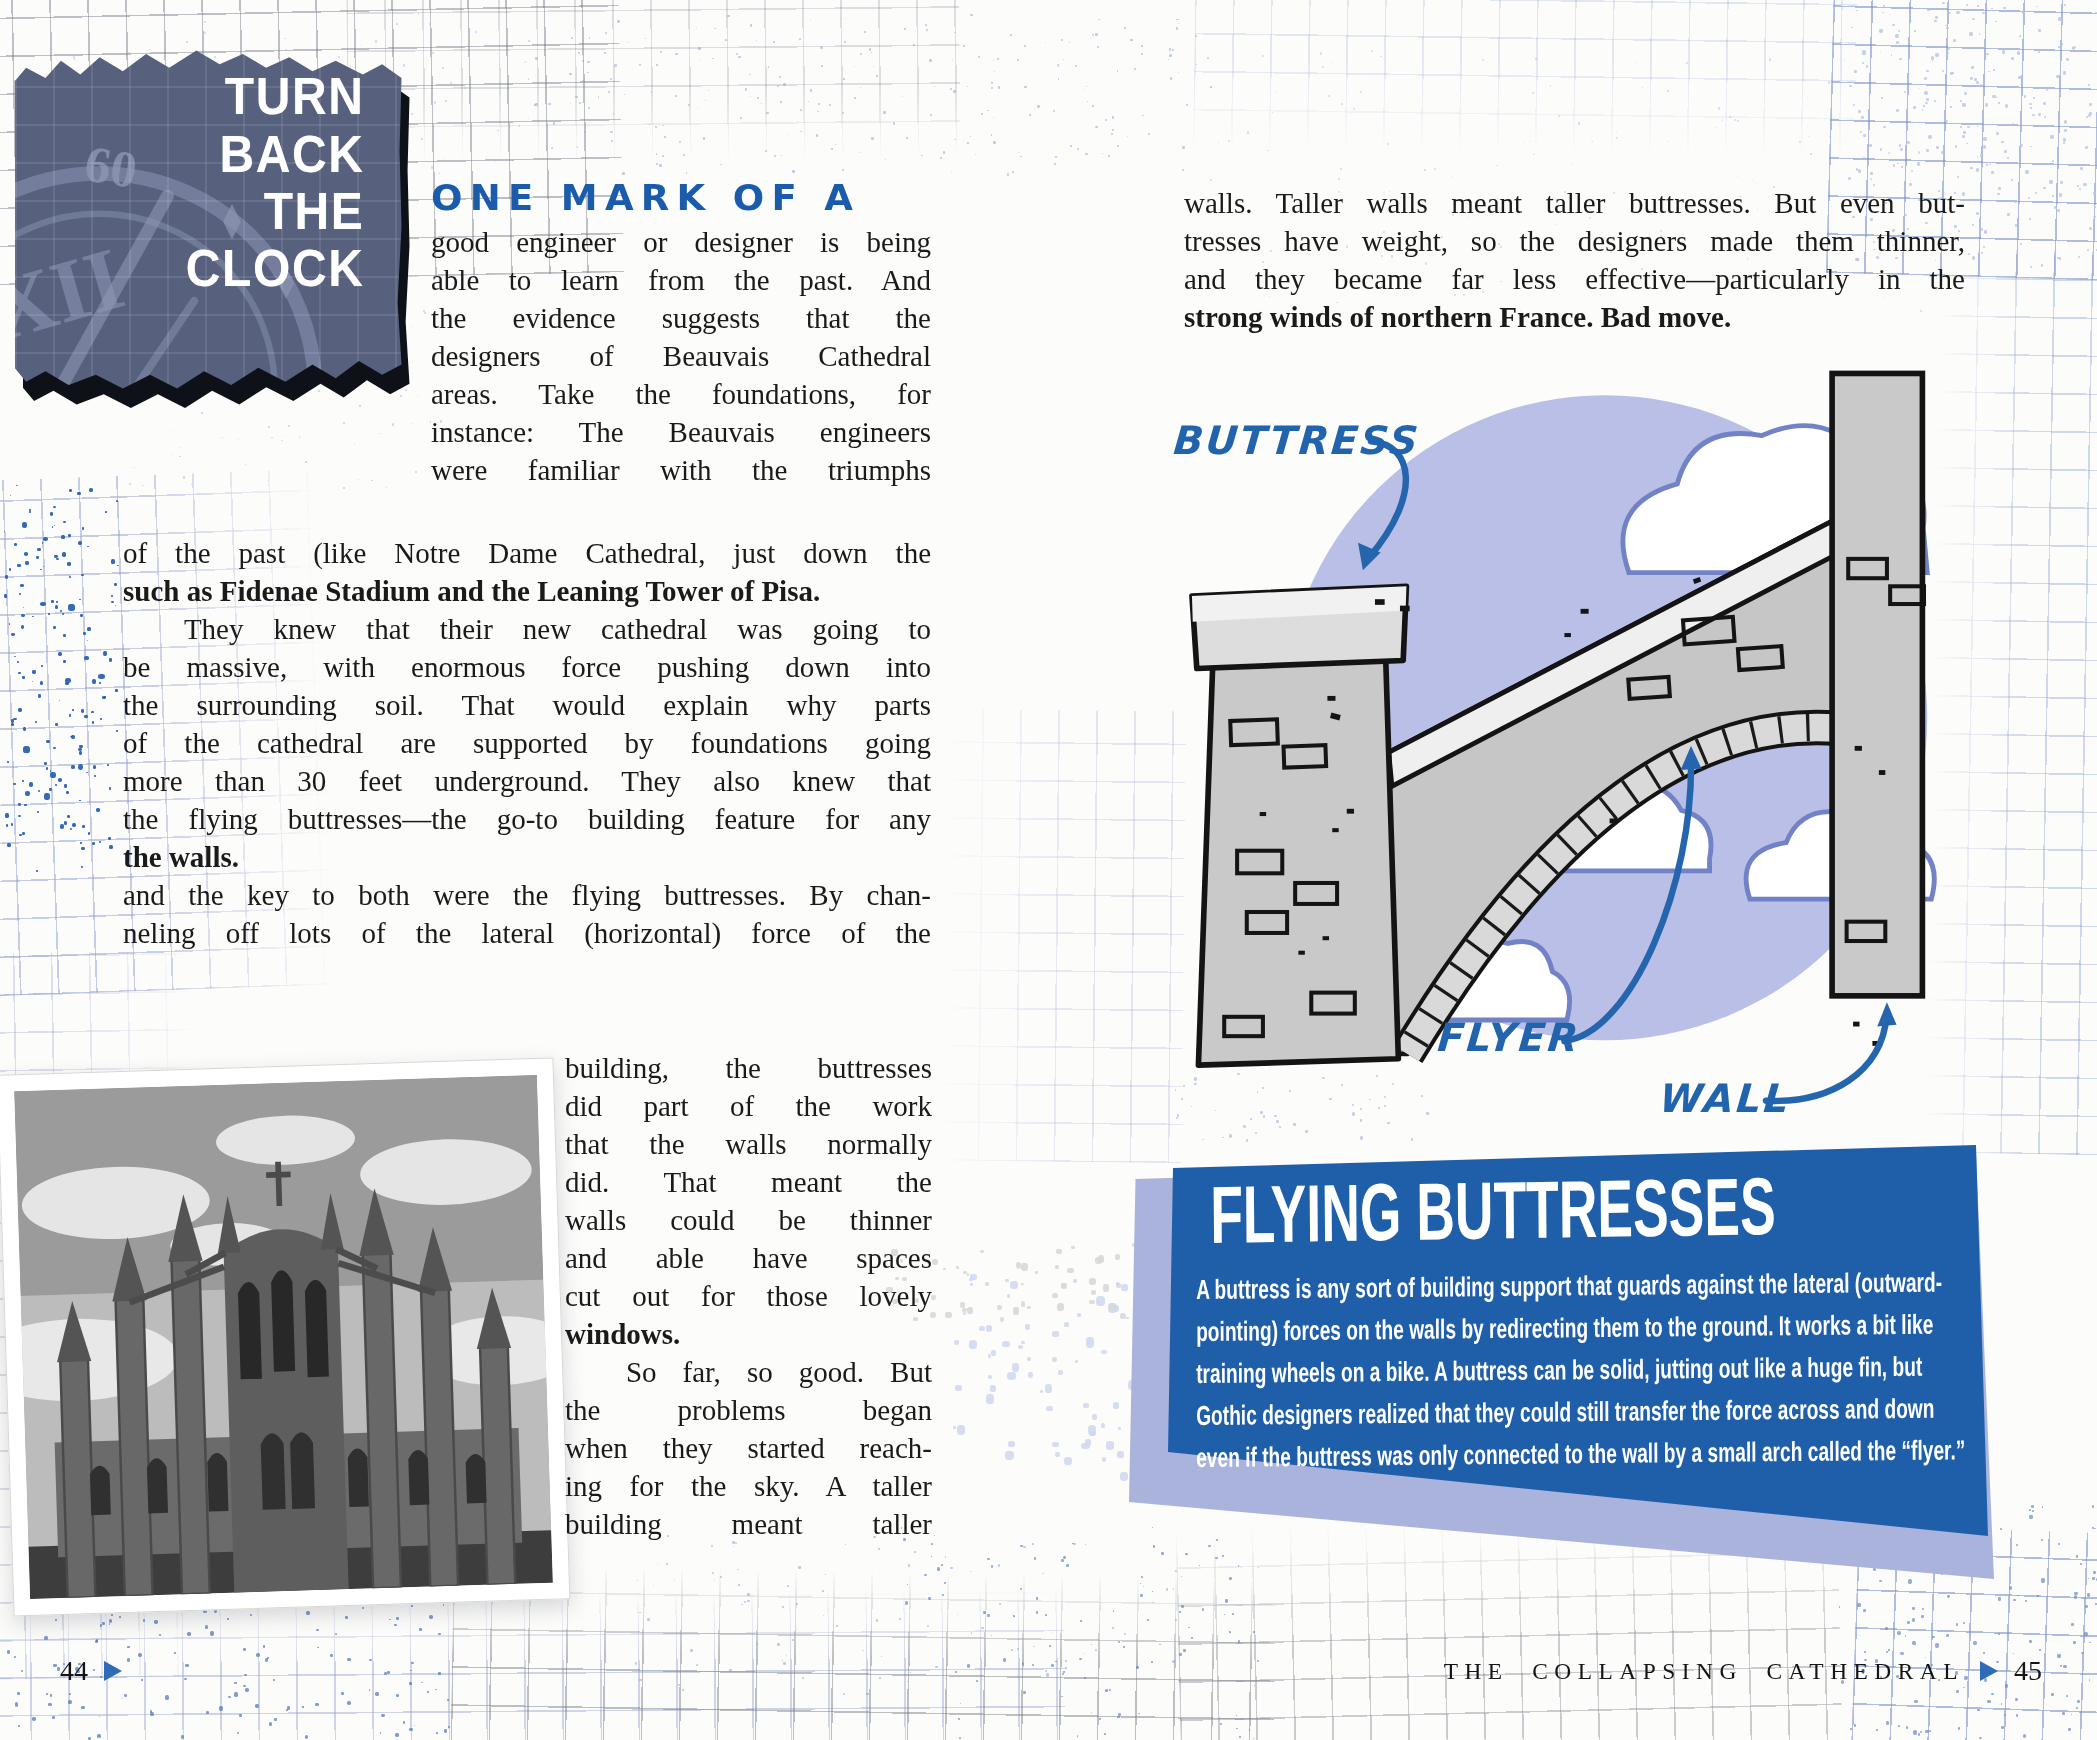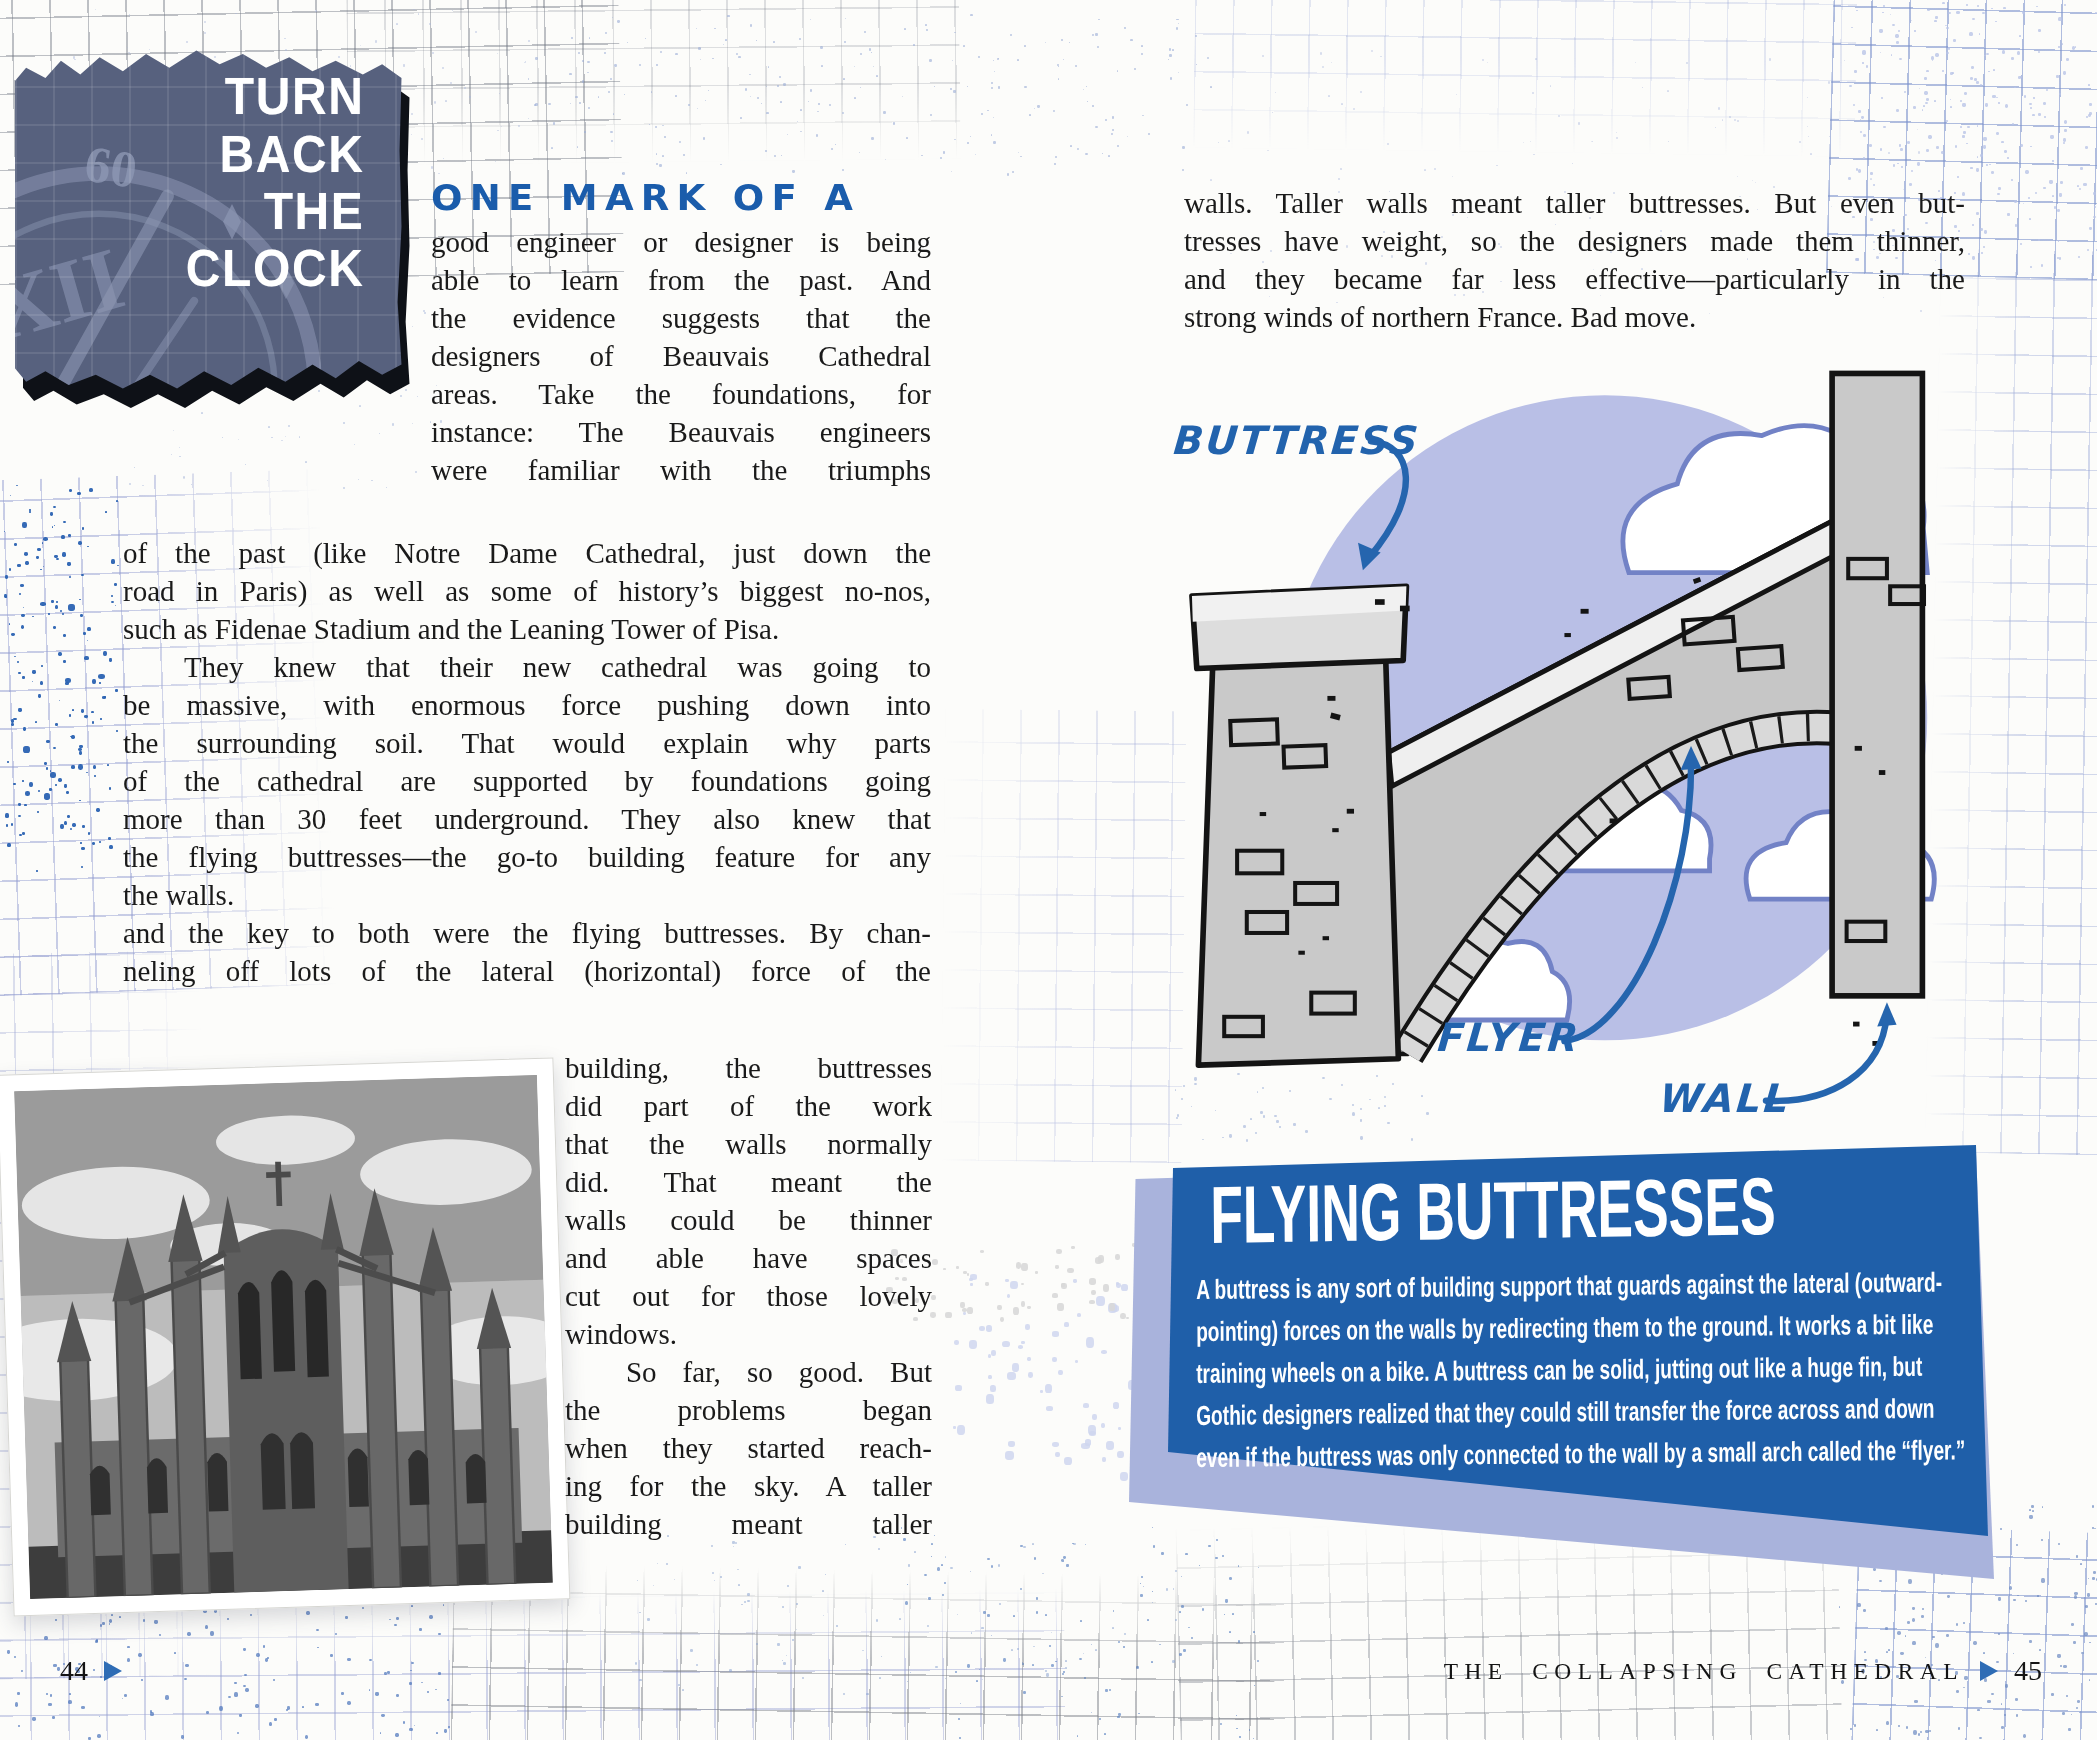--- a/index.html
+++ b/index.html
@@ -19,21 +19,21 @@
       background-image:
        repeating-linear-gradient(90deg, rgba(255,255,255,.18) 0, rgba(255,255,255,.18) 2.4px, transparent 2.4px, transparent 38px),
        repeating-linear-gradient(0deg, rgba(255,255,255,.18) 0, rgba(255,255,255,.18) 2.4px, transparent 2.4px, transparent 38px);}
   #masthead-title{position:absolute;right:37px;top:21px;text-align:right;color:#fff;
       font-family:"Liberation Sans",sans-serif;font-weight:700;font-size:48px;line-height:53px;
       letter-spacing:1.6px;transform:scaleY(1.08);transform-origin:top right;z-index:2;
       text-shadow:0 0 0.8px rgba(255,255,255,.4);}
   
   .body-text{position:absolute;font-size:29px;line-height:38px;z-index:5;}
   .pline{text-align:justify;text-align-last:justify;white-space:normal;}
-  .pline.end{text-align-last:left;}
+  .pline.end{text-align-last:left;font-weight:bold;}
   .pline.ind{text-indent:2.1em;}
   #lead-in{position:absolute;left:431px;top:177px;width:502px;z-index:5;color:#1a5cab;
       font-family:"DejaVu Sans",sans-serif;font-weight:bold;font-size:37px;letter-spacing:7.3px;
       transform:scaleY(.96);transform-origin:top left;white-space:nowrap;}
   
   #photo-frame{position:absolute;left:4.8px;top:1066px;width:557px;height:542px;background:#fff;
       padding:16px;box-sizing:border-box;transform:rotate(-1.8deg);z-index:4;
       border:0.8px solid #d6d6d2;box-shadow:0 8px 21px rgba(40,45,70,.18);}
   #photo-frame svg{display:block;width:100%;height:100%;}
   
@@ -1719,21 +1719,20 @@
       <div class="pline">able to learn from the past. And</div>
       <div class="pline">the evidence suggests that the</div>
       <div class="pline">designers of Beauvais Cathedral</div>
       <div class="pline">areas. Take the foundations, for</div>
       <div class="pline">instance: The Beauvais engineers</div>
       <div class="pline">were familiar with the triumphs</div>
     </div>
 
   <div class="body-text" style="left:123px;top:534px;width:808px;">
       <div class="pline">of the past (like Notre Dame Cathedral, just down the</div>
-      <div class="pline">road in Paris) as well as some of history’s biggest no-nos,</div>
       <div class="pline end">such as Fidenae Stadium and the Leaning Tower of Pisa.</div>
       <div class="pline ind">They knew that their new cathedral was going to</div>
       <div class="pline">be massive, with enormous force pushing down into</div>
       <div class="pline">the surrounding soil. That would explain why parts</div>
       <div class="pline">of the cathedral are supported by foundations going</div>
       <div class="pline">more than 30 feet underground. They also knew that</div>
       <div class="pline">the flying buttresses—the go-to building feature for any</div>
       <div class="pline end">the walls.</div>
       <div class="pline">and the key to both were the flying buttresses. By chan-</div>
       <div class="pline">neling off lots of the lateral (horizontal) force of the</div>

